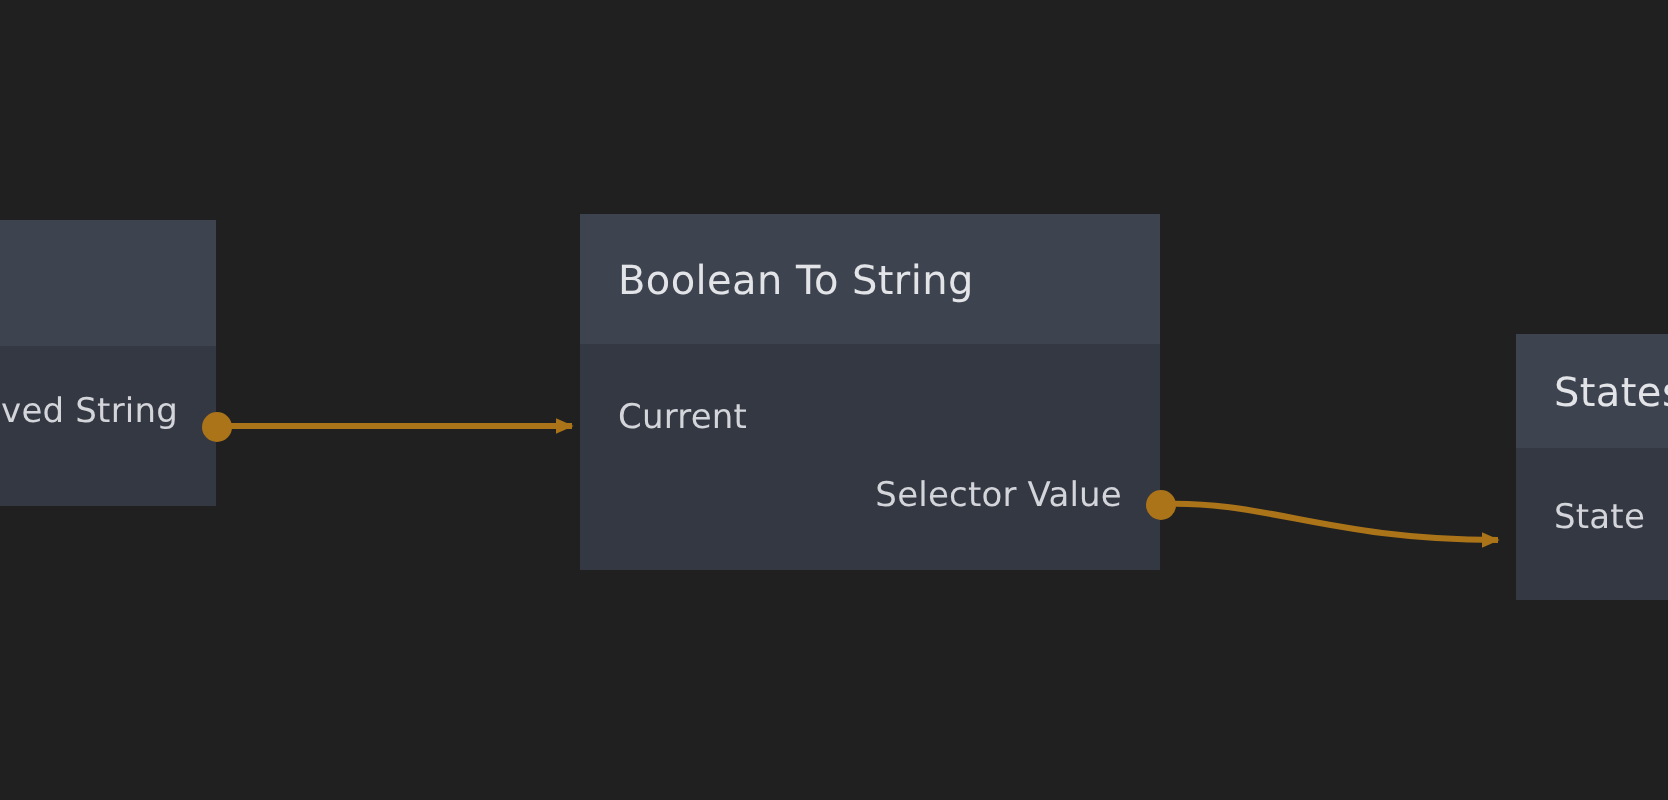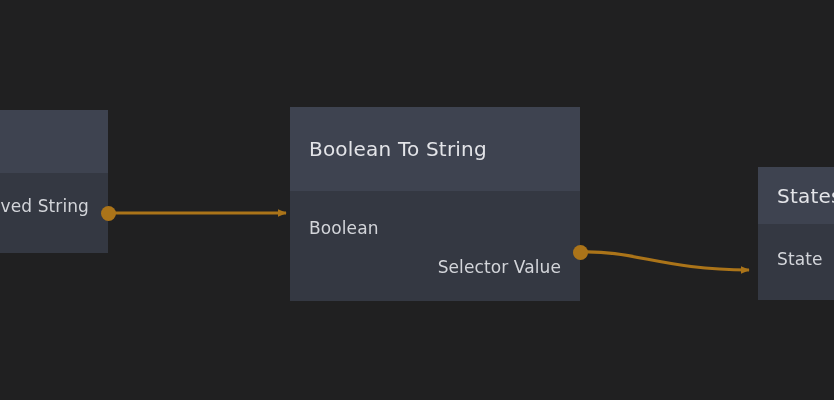--- a/index.html
+++ b/index.html
@@ -83,21 +83,21 @@
   }
 
   
   #node-boolean-to-string {
     left: 290px;
     top: 107px;
     width: 290px;
     height: 178px;
   }
   #node-boolean-to-string .node-header {
-    height: 84px;
+    height: 65px;
     padding-left: 19px;
   }
   #node-boolean-to-string .node-body {
     height: 110px;
   }
   #node-boolean-to-string .row-selector {
     left: 19px;
     top: 27px;
   }
   #node-boolean-to-string .row-current-value {
@@ -171,21 +171,21 @@
     </div>
   </div>
   <div class="port-dot" style="left:101px; top:206px;"></div>
 
   <div class="node" id="node-boolean-to-string">
     <div class="node-header">
       <span class="node-title">Boolean To String</span>
     </div>
     <div class="node-body">
       <div class="port-row row-selector">
-        <span class="port-label">Boolean</span>
+        <span class="port-label">Current</span>
       </div>
       <div class="port-row row-current-value">
         <span class="port-label out">Selector Value</span>
       </div>
     </div>
   </div>
   <div class="port-dot" style="left:573px; top:245px;"></div>
 
   <div class="node" id="node-right-partial">
     <div class="node-header">

